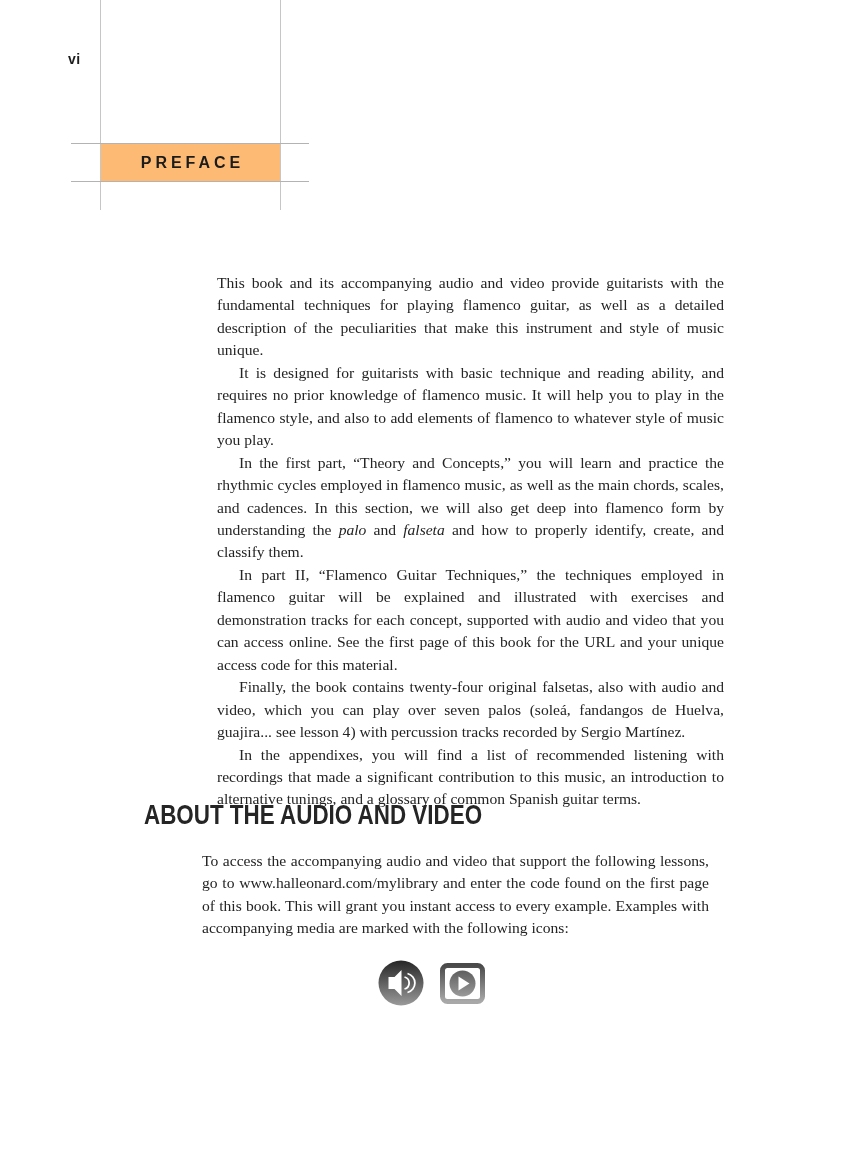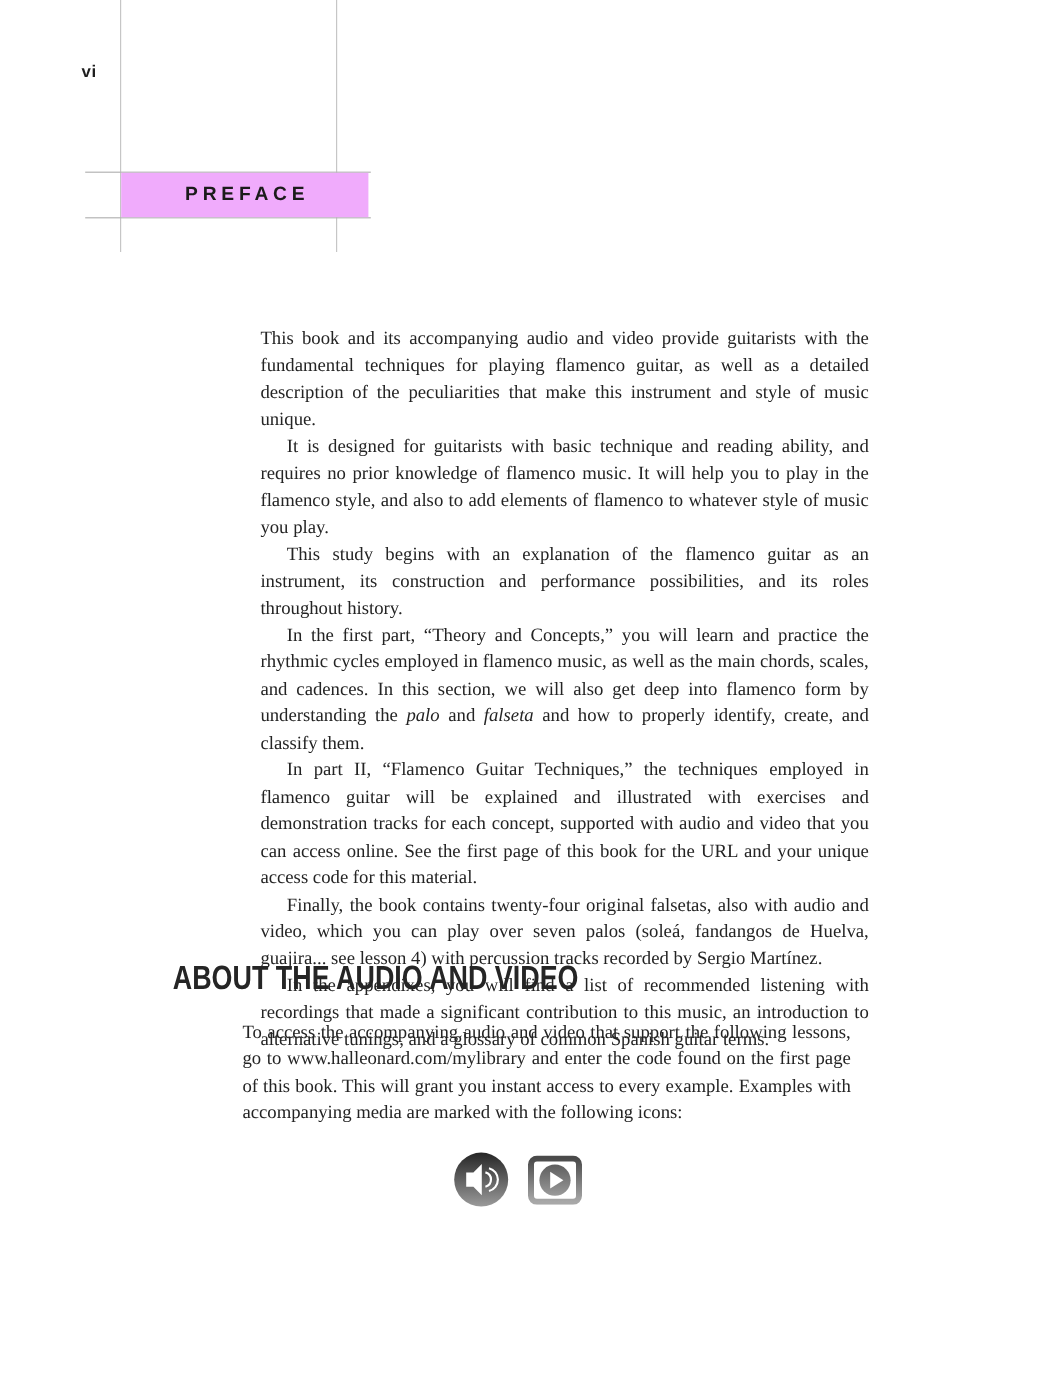--- a/index.html
+++ b/index.html
@@ -35,22 +35,22 @@
   .hrule {
     position: absolute; left: 71px;
     width: 238px; height: 1px;
     background: #b3b3b3;
   }
   .hrule.top { top: 143px; }
   .hrule.bottom { top: 181px; }
   .preface-box {
     position: absolute;
     left: 101px; top: 144px;
-    width: 206px; height: 37px;
-    background: #f0abfc;
+    width: 179px; height: 37px;
+    background: #fdba74;
     display: flex; align-items: center; justify-content: center;
   }
   .preface-label {
     font-family: "Liberation Sans", sans-serif;
     font-weight: bold;
     font-size: 16px;
     letter-spacing: 4px;
     padding-left: 4px; 
     color: #1b1b1b;
   }
@@ -110,21 +110,20 @@
   <div class="hrule top"></div>
   <div class="hrule bottom"></div>
 
   <div class="preface-box">
     <span class="preface-label">PREFACE</span>
   </div>
 
   <section class="preface-body">
       <p class="para"><span>This book and its accompanying audio and video provide guitarists with the fundamental techniques for playing flamenco guitar, as well as a detailed description of the peculiarities that make this instrument and style of music unique.</span></p>
       <p class="para indent"><span>It is designed for guitarists with basic technique and reading ability, and requires no prior knowledge of flamenco music. It will help you to play in the flamenco style, and also to add elements of flamenco to whatever style of music you play.</span></p>
-      <p class="para indent"><span>This study begins with an explanation of the flamenco guitar as an instrument, its construction and performance possibilities, and its roles throughout history.</span></p>
       <p class="para indent"><span>In the first part, “Theory and Concepts,” you will learn and practice the rhythmic cycles employed in flamenco music, as well as the main chords, scales, and cadences. In this section, we will also get deep into flamenco form by understanding the </span><em>palo</em><span> and </span><em>falseta</em><span> and how to properly identify, create, and classify them.</span></p>
       <p class="para indent"><span>In part II, “Flamenco Guitar Techniques,” the techniques employed in flamenco guitar will be explained and illustrated with exercises and demonstration tracks for each concept, supported with audio and video that you can access online. See the first page of this book for the URL and your unique access code for this material.</span></p>
       <p class="para indent"><span>Finally, the book contains twenty-four original falsetas, also with audio and video, which you can play over seven palos (soleá, fandangos de Huelva, guajira... see lesson 4) with percussion tracks recorded by Sergio Martínez.</span></p>
       <p class="para indent"><span>In the appendixes, you will find a list of recommended listening with recordings that made a significant contribution to this music, an introduction to alternative tunings, and a glossary of common Spanish guitar terms.</span></p>
     </section>
 
   <h2 class="about-heading">ABOUT THE AUDIO AND VIDEO</h2>
 
   <p class="about-text">To access the accompanying audio and video that support the following lessons, go to www.halleonard.com/mylibrary and enter the code found on the first page of this book. This will grant you instant access to every example. Examples with accompanying media are marked with the following icons:</p>
 

